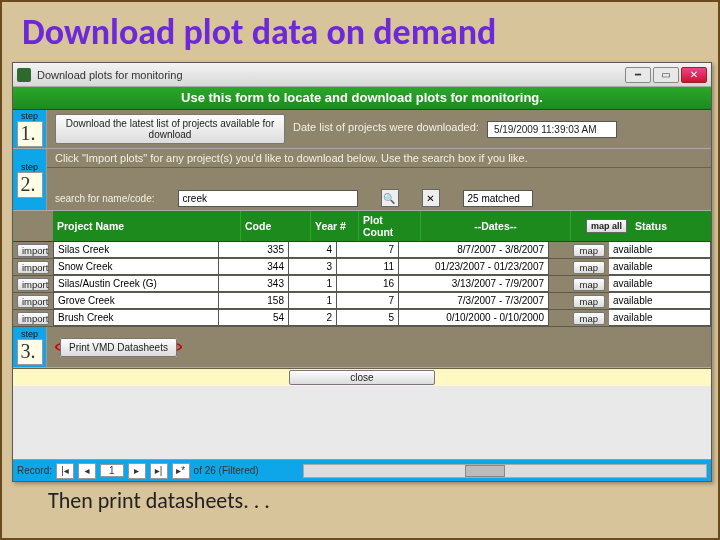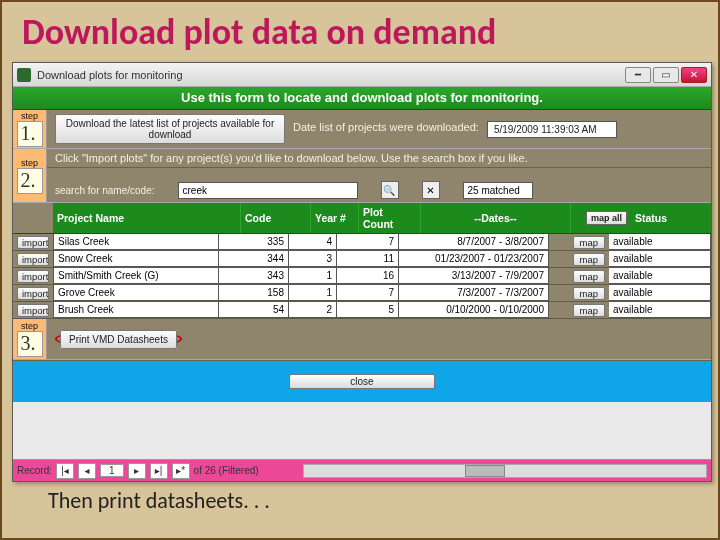--- a/index.html
+++ b/index.html
@@ -8,21 +8,21 @@
     background: #d8c49a;
     font-family: "Segoe UI", Tahoma, sans-serif;
     border: 2px solid #6b4a1f;
     position: relative;
     overflow: hidden;
   }
   .slide-title {
     font-family: Calibri, sans-serif;
     font-size: 36px;
     font-weight: bold;
-    color: #be185d;
+    color: #6d28d9;
     padding: 8px 20px 4px 20px;
   }
   .footer-text {
     font-family: Calibri, sans-serif;
     font-size: 22px;
     color: #222;
     position: absolute;
     bottom: 24px; left: 46px;
   }
 
@@ -59,21 +59,21 @@
     padding: 3px 0 4px 0; font-size:13px;
     border-bottom:1px solid #0d5a0d;
   }
 
   .step-row { display:flex; border-bottom:1px solid #aaa; }
   .step-cell {
     width: 34px;
     display:flex; flex-direction:column; align-items:center; justify-content:center;
     font-size:10px; color:#333;
     border-right:1px solid #999;
-    background:#fdba74;
+    background:#0ea5e9;
   }
   .step-lbl { font-size:9px; color:#111; }
   .step-num {
     background:#fffde5; border:1px solid #999;
     font-size:20px; line-height:22px;
     width:26px; height:26px; text-align: left;
     padding-left: 3px;
     font-family: "Times New Roman", serif;
   }
 
@@ -123,26 +123,26 @@
   .cell-map { width:60px; display:flex; justify-content:flex-end;}
   .cell-map .btn { padding:0 6px; font-size:9.5px; }
   .cell-status { flex:1; background:#fff; border:1px solid #555; border-top:none; border-left:none; }
 
   .step3-body { flex:1; background:#8f856c; display:flex; align-items:center; padding:6px 8px; height:40px;}
   .ellipse-highlight {
     border: 2px solid #c00; border-radius: 50%/60%;
     padding: 1px 3px;
   }
 
-  .close-bar { background:#0ea5e9; display:flex; justify-content:center; padding:13px 0; border-top:1px solid #6a6147; }
+  .close-bar { background:#fef9c3; display:flex; justify-content:center; padding:1px 0; border-top:1px solid #6a6147; }
   .close-bar .btn { padding:1px 60px; }
 
   .record-nav {
     position:absolute; bottom:0; left:0; right:0;
-    height:22px; background:#ec4899; border-top:1px solid #999;
+    height:22px; background:#0ea5e9; border-top:1px solid #999;
     display:flex; align-items:center; gap:4px; padding:0 4px; font-size:10px; color:#333;
   }
   .nav-btn { width:18px; height:16px; border:1px solid #999; background:#fff; display:flex; align-items:center; justify-content:center; cursor:pointer; }
   .nav-txt { background:#fff; border:1px solid #999; padding:0 8px; }
   .scroll-track { flex:1; height:14px; background:#ddd; border:1px solid #aaa; position:relative; margin-left:40px;}
   .scroll-thumb { position:absolute; left:40%; top:0; width:40px; height:100%; background:#bbb; border:1px solid #888; }
 </style>
 </head>
 <body>
 
@@ -179,21 +179,21 @@
 
   <div class="step-row" style="flex-direction:row;">
     <div class="step-cell">
       <div class="step-lbl">step</div>
       <div class="step-num">2.</div>
     </div>
     <div class="step2-body">
       <div class="search-row">
         <div class="hint">Click "Import plots" for any project(s) you'd like to download below.  Use the search box if you like.</div>
       </div>
-      <div class="search-row" style="border-top:1px solid #6a6147; padding-top:13px;gap:23px;">
+      <div class="search-row" style="border-top:1px solid #6a6147; padding-top:21px;gap:23px;">
         <div class="search-lbl">search for name/code:</div>
         <input class="txt" style="width: 180px;" value="creek">
         <div class="tool-btn">🔍</div>
         <div class="tool-btn">✕</div>
         <div class="matched">25 matched</div>
       </div>
     </div>
   </div>
 
   <div class="grid-header">
@@ -235,21 +235,21 @@
         <div class="cell-dates">01/23/2007 - 01/23/2007</div>
         <div class="cell-map">
           <div class="btn">map</div>
         </div>
         <div class="cell-status">available</div>
       </div>
       <div class="grid-row">
         <div class="cell-import">
           <div class="btn">import</div>
         </div>
-        <div class="cell-name">Smith/Smith Creek (G)</div>
+        <div class="cell-name">Silas/Austin Creek (G)</div>
         <div class="cell-code">343</div>
         <div class="cell-year">1</div>
         <div class="cell-count">16</div>
         <div class="cell-dates">3/13/2007 - 7/9/2007</div>
         <div class="cell-map">
           <div class="btn">map</div>
         </div>
         <div class="cell-status">available</div>
       </div>
       <div class="grid-row">

